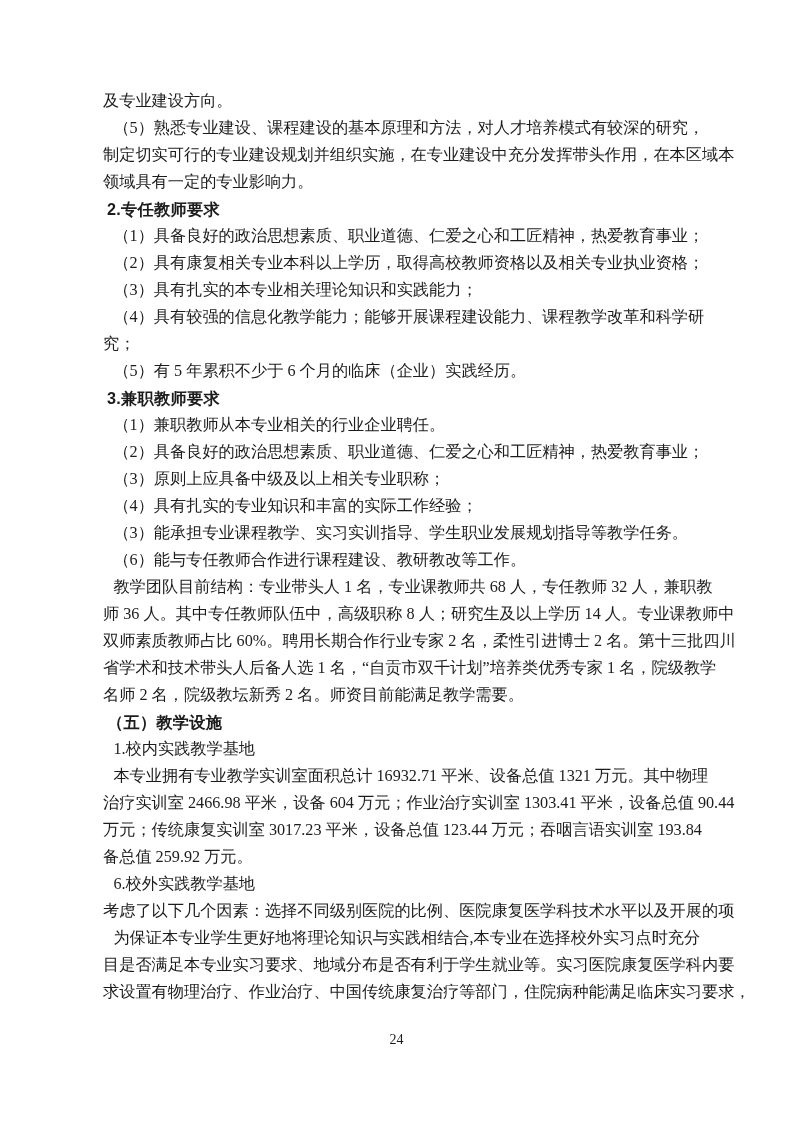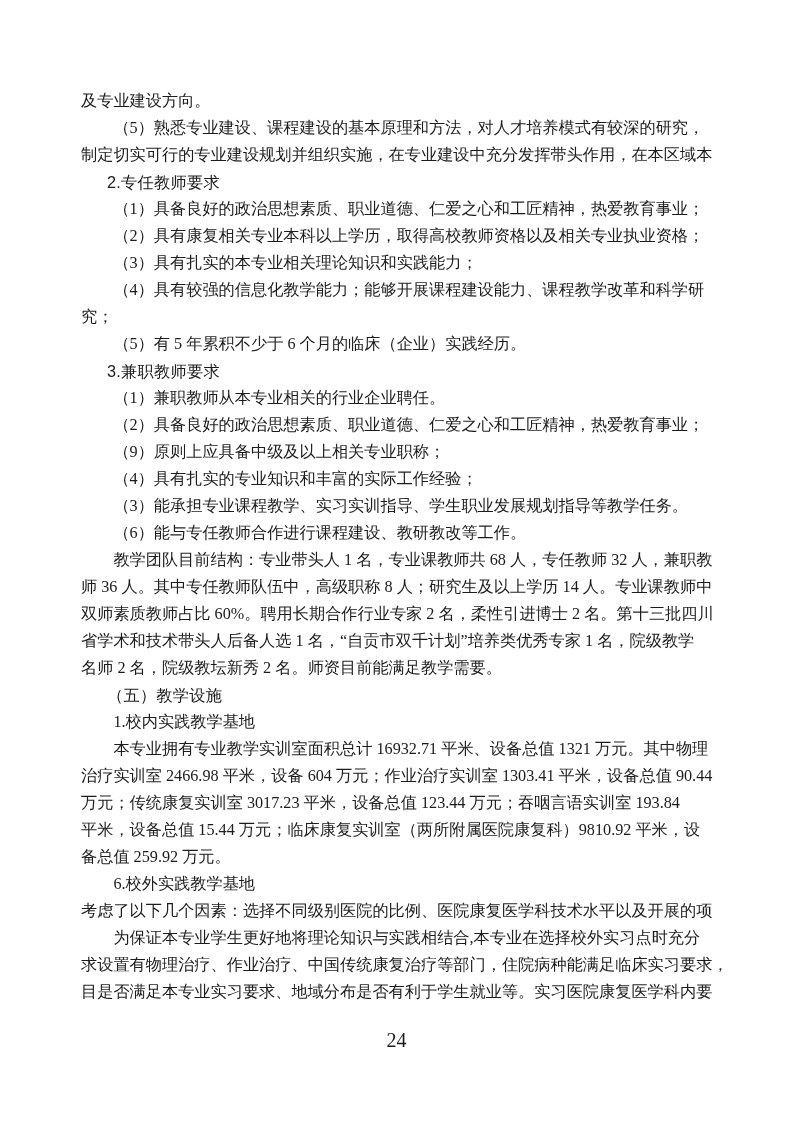--- a/index.html
+++ b/index.html
@@ -21,73 +21,73 @@
     left: 81px;
     top: 88px;
     width: 636px;
   }
   .line {
     font-size: 16.2px;
     line-height: 27px;
     height: 27px;
     white-space: nowrap;
   }
-  .cont { text-indent: 0; }
+  .cont { text-indent: 0; margin-left: 22px; }
   .ind  { text-indent: 2em; }
   .head {
     text-indent: 1.6em;
-    font-weight: 400;
+    font-weight: 700;
     font-family: "Liberation Sans", "DejaVu Sans", sans-serif;
     letter-spacing: 0.3px;
   }
   .page-number {
     position: absolute;
     top: 1031px;
     left: 0;
     width: 100%;
     text-align: center;
-    font-size: 20px;
+    font-size: 14px;
     line-height: 18px;
     color: #1c1c1c;
   }
 </style>
 </head>
 <body>
 
 <div class="page">
   <div class="content">
       <div class="line cont">及专业建设方向。</div>
       <div class="line ind">（5）熟悉专业建设、课程建设的基本原理和方法，对人才培养模式有较深的研究，</div>
       <div class="line cont">制定切实可行的专业建设规划并组织实施，在专业建设中充分发挥带头作用，在本区域本</div>
+      <div class="line cont">领域具有一定的专业影响力。</div>
       <div class="line head">2.专任教师要求</div>
       <div class="line ind">（1）具备良好的政治思想素质、职业道德、仁爱之心和工匠精神，热爱教育事业；</div>
       <div class="line ind">（2）具有康复相关专业本科以上学历，取得高校教师资格以及相关专业执业资格；</div>
       <div class="line ind">（3）具有扎实的本专业相关理论知识和实践能力；</div>
       <div class="line ind">（4）具有较强的信息化教学能力；能够开展课程建设能力、课程教学改革和科学研</div>
       <div class="line cont">究；</div>
       <div class="line ind">（5）有 5 年累积不少于 6 个月的临床（企业）实践经历。</div>
       <div class="line head">3.兼职教师要求</div>
       <div class="line ind">（1）兼职教师从本专业相关的行业企业聘任。</div>
       <div class="line ind">（2）具备良好的政治思想素质、职业道德、仁爱之心和工匠精神，热爱教育事业；</div>
-      <div class="line ind">（9）原则上应具备中级及以上相关专业职称；</div>
+      <div class="line ind">（3）原则上应具备中级及以上相关专业职称；</div>
       <div class="line ind">（4）具有扎实的专业知识和丰富的实际工作经验；</div>
       <div class="line ind">（3）能承担专业课程教学、实习实训指导、学生职业发展规划指导等教学任务。</div>
       <div class="line ind">（6）能与专任教师合作进行课程建设、教研教改等工作。</div>
       <div class="line ind">教学团队目前结构：专业带头人 1 名，专业课教师共 68 人，专任教师 32 人，兼职教</div>
       <div class="line cont">师 36 人。其中专任教师队伍中，高级职称 8 人；研究生及以上学历 14 人。专业课教师中</div>
       <div class="line cont">双师素质教师占比 60%。聘用长期合作行业专家 2 名，柔性引进博士 2 名。第十三批四川</div>
       <div class="line cont">省学术和技术带头人后备人选 1 名，“自贡市双千计划”培养类优秀专家 1 名，院级教学</div>
       <div class="line cont">名师 2 名，院级教坛新秀 2 名。师资目前能满足教学需要。</div>
       <div class="line head">（五）教学设施</div>
       <div class="line ind">1.校内实践教学基地</div>
       <div class="line ind">本专业拥有专业教学实训室面积总计 16932.71 平米、设备总值 1321 万元。其中物理</div>
       <div class="line cont">治疗实训室 2466.98 平米，设备 604 万元；作业治疗实训室 1303.41 平米，设备总值 90.44</div>
       <div class="line cont">万元；传统康复实训室 3017.23 平米，设备总值 123.44 万元；吞咽言语实训室 193.84</div>
-      <div class="line cont">平米，设备总值 15.44 万元；临床康复实训室（两所附属医院康复科）9810.92 平米，设</div>
       <div class="line cont">备总值 259.92 万元。</div>
       <div class="line ind">6.校外实践教学基地</div>
       <div class="line cont">考虑了以下几个因素：选择不同级别医院的比例、医院康复医学科技术水平以及开展的项</div>
       <div class="line ind">为保证本专业学生更好地将理论知识与实践相结合,本专业在选择校外实习点时充分</div>
+      <div class="line cont">目是否满足本专业实习要求、地域分布是否有利于学生就业等。实习医院康复医学科内要</div>
       <div class="line cont">求设置有物理治疗、作业治疗、中国传统康复治疗等部门，住院病种能满足临床实习要求，</div>
-      <div class="line cont">目是否满足本专业实习要求、地域分布是否有利于学生就业等。实习医院康复医学科内要</div>
     </div>
   <div class="page-number">24</div>
 </div>
 
 </body></html>

